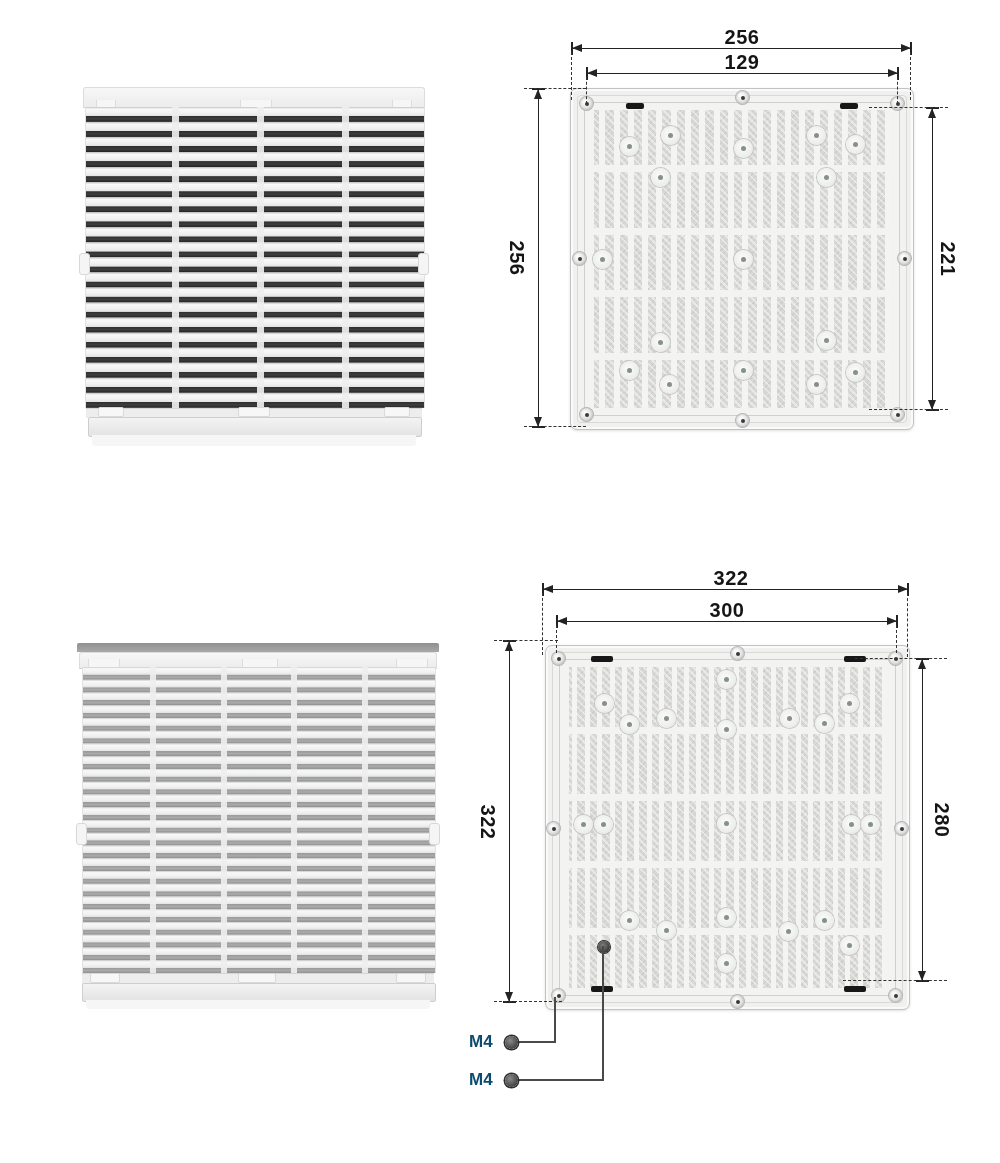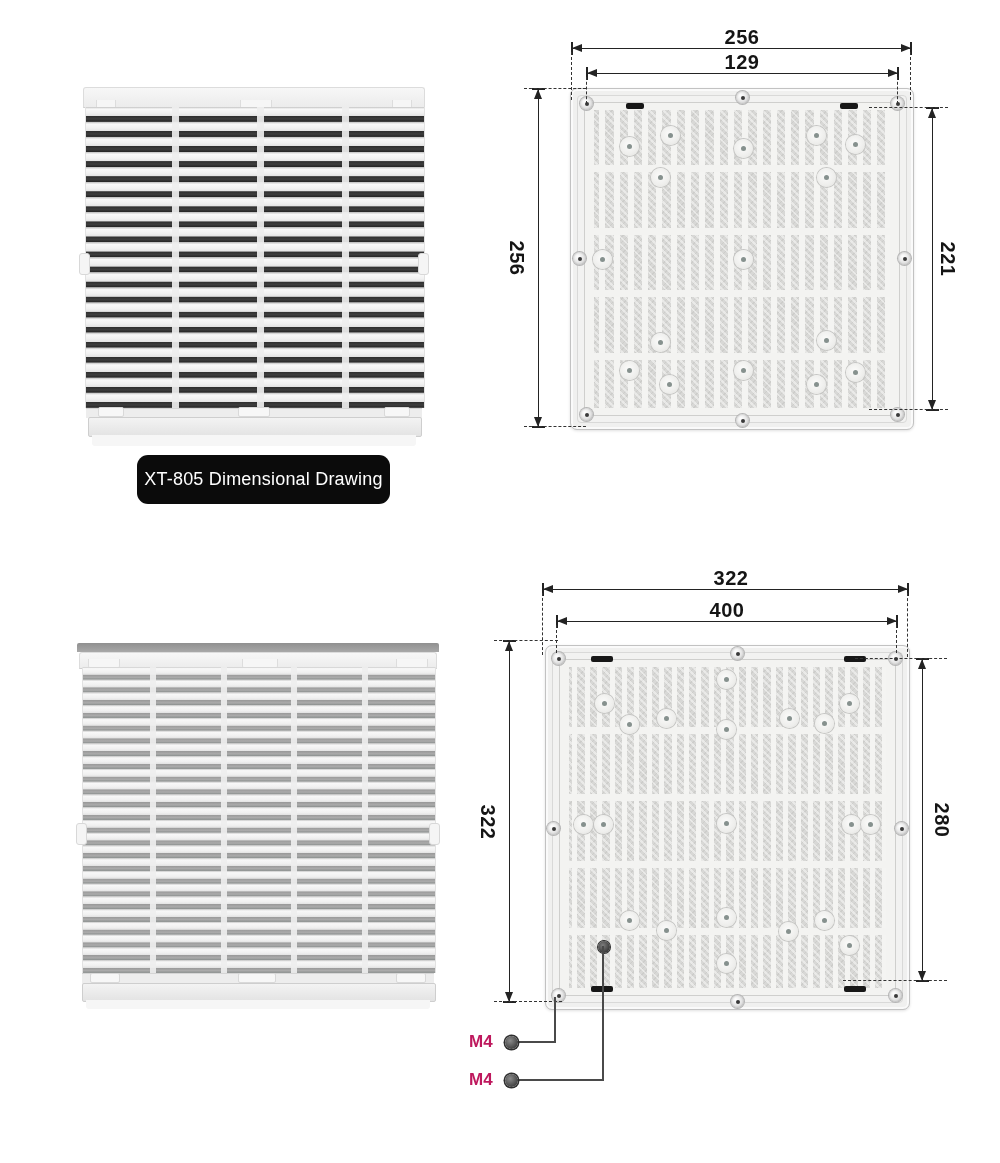--- a/index.html
+++ b/index.html
@@ -71,21 +71,21 @@
       border-left:4.3px solid transparent;border-right:4.3px solid transparent;border-top:10px solid #232323;}
   .tk{position:absolute;background:#232323;}
   .ext-v{position:absolute;width:0;border-left:1.6px dashed #333;}
   .ext-h{position:absolute;height:0;border-top:1.6px dashed #333;}
   .dim-text{position:absolute;font-size:20px;font-weight:bold;color:#151515;white-space:nowrap;
             transform:translateX(-50%);letter-spacing:.5px;}
   .dim-text-v{position:absolute;font-size:20px;font-weight:bold;color:#151515;white-space:nowrap;
             transform:translate(-50%,-50%) rotate(90deg);letter-spacing:.5px;}
 
   
-  .m4{position:absolute;font-size:17px;font-weight:bold;color:#be185d;}
+  .m4{position:absolute;font-size:17px;font-weight:bold;color:#0c4a6e;}
   .lead{position:absolute;background:#4a4a4a;}
   .ldot{position:absolute;width:13px;height:13px;border-radius:50%;
         background:radial-gradient(circle at 40% 36%,#8a8a8a,#444 70%);box-shadow:0 0 0 1.5px #2e2e2e;}
   .tdot{position:absolute;width:12px;height:12px;border-radius:50%;
         background:radial-gradient(circle at 40% 36%,#7d7d7d,#3b3b3b 70%);box-shadow:0 0 0 1px #2a2a2a;}
 </style>
 </head>
 <body>
 
 <div class="canvas">
@@ -103,23 +103,20 @@
     <div class="side-tab" style="left:-1px;top:168px;"></div>
     <div class="side-tab" style="right:-1px;top:168px;"></div>
     <div class="bot-row" style="left:6px;top:323px;width:336px;height:9px;"></div>
     <div class="bot-tab" style="left:18px;top:322px;width:24px;"></div>
     <div class="bot-tab" style="left:158px;top:322px;width:30px;"></div>
     <div class="bot-tab" style="right:18px;top:322px;width:24px;"></div>
     <div class="base" style="left:8px;top:332px;width:332px;height:18px;"></div>
     <div class="pedestal" style="left:12px;top:350px;width:324px;height:11px;"></div>
   </div>
 
-  <div class="badge" style="left:137px;top:455px;width:253px;height:49px;">
-    <span>XT-805 Dimensional Drawing</span>
-  </div>
 
   <div class="back" style="left:570px;top:88px;width:342px;height:340px;">
     <div class="lip"></div>
     <div class="grid g805"></div>
     <div class="bclip" style="left:55px;top:14px;width:18px;"></div>
     <div class="bclip" style="left:269px;top:14px;width:18px;"></div>
     <div class="screw" style="left:9px;top:8px;"></div>
     <div class="screw" style="left:320px;top:8px;"></div>
     <div class="screw" style="left:9px;top:319px;"></div>
     <div class="screw" style="left:320px;top:319px;"></div>
@@ -232,21 +229,21 @@
     <div class="clip" style="left:269px;top:265px;"></div>
     <div class="clip" style="left:294px;top:290px;"></div>
     <div class="clip" style="left:171px;top:308px;"></div>
   </div>
 
   <div class="dim-text" style="left:731px;top:567px;">322</div>
   <div class="dl-h" style="left:543px;top:589px;width:365px;"></div>
   <div class="tk" style="left:542px;top:583px;width:1.6px;height:13px;"></div>
   <div class="tk" style="left:907px;top:583px;width:1.6px;height:13px;"></div>
 
-  <div class="dim-text" style="left:727px;top:599px;">400</div>
+  <div class="dim-text" style="left:727px;top:599px;">300</div>
   <div class="dl-h" style="left:557px;top:621px;width:340px;"></div>
   <div class="tk" style="left:556px;top:615px;width:1.6px;height:13px;"></div>
   <div class="tk" style="left:896px;top:615px;width:1.6px;height:13px;"></div>
 
   <div class="dim-text-v" style="left:487px;top:822px;">322</div>
   <div class="dl-v" style="left:509px;top:641px;height:361px;"></div>
   <div class="tk" style="left:503px;top:640px;width:13px;height:1.6px;"></div>
   <div class="tk" style="left:503px;top:1001px;width:13px;height:1.6px;"></div>
 
   <div class="dim-text-v" style="left:941px;top:820px;">280</div>

